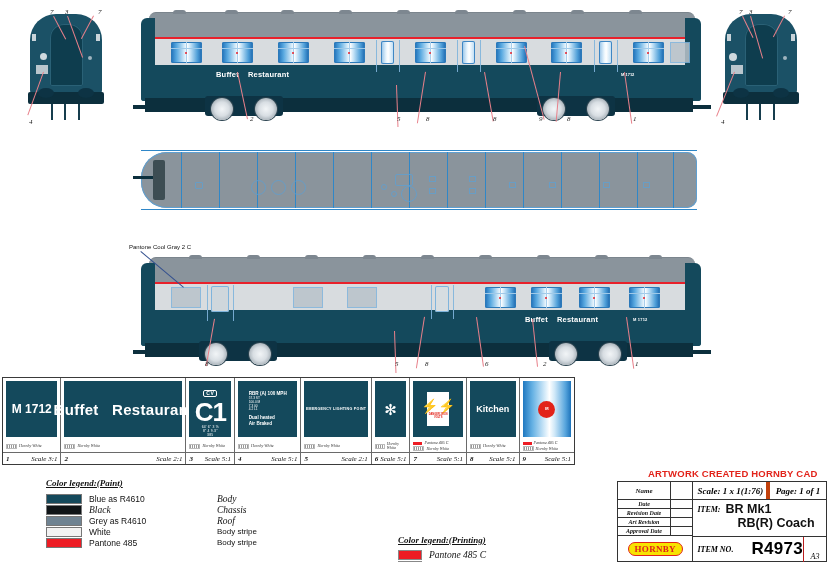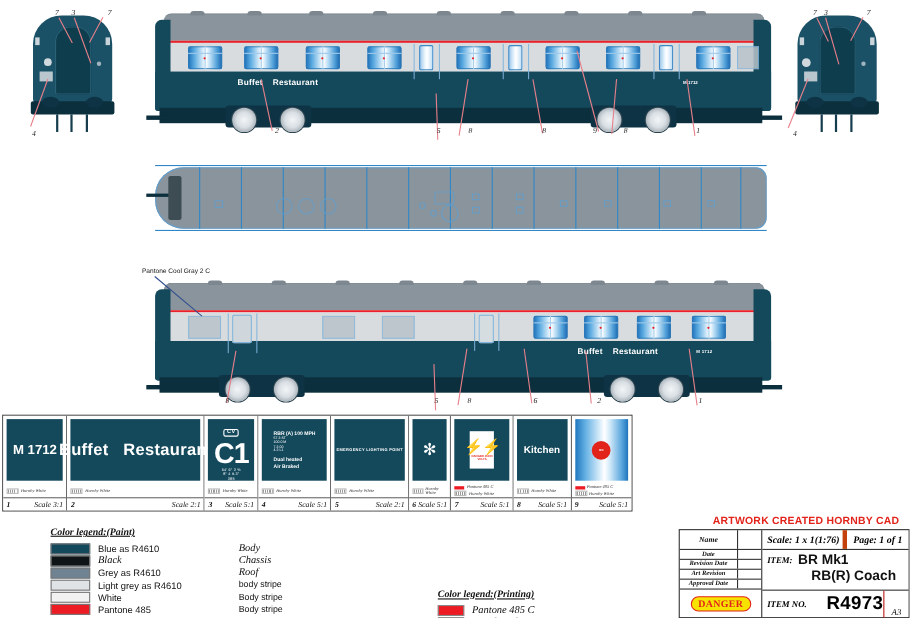--- a/index.html
+++ b/index.html
@@ -577,25 +577,20 @@
           <span class="chip" style="background:#0f1417"></span>
           <span class="legname serif">Black</span>
           <span class="leguse serif">Chassis</span>
         </div>
         <div class="legrow">
           <span class="chip" style="background:#6f8392"></span>
           <span class="legname">Grey as R4610</span>
           <span class="leguse serif">Roof</span>
         </div>
         <div class="legrow">
-          <span class="chip" style="background:#dfe3e6"></span>
-          <span class="legname">Light grey as R4610</span>
-          <span class="leguse">body stripe</span>
-        </div>
-        <div class="legrow">
           <span class="chip" style="background:#f2f2f2"></span>
           <span class="legname">White</span>
           <span class="leguse">Body stripe</span>
         </div>
         <div class="legrow">
           <span class="chip" style="background:#ed1c24"></span>
           <span class="legname">Pantone 485</span>
           <span class="leguse">Body stripe</span>
         </div>
       </div>
@@ -632,21 +627,21 @@
       </div>
       <div class="tbrow" style="height:8px;">
         <div class="tblabel">Art Revision</div>
         <div class="tbval"></div>
       </div>
       <div class="tbrow" style="height:8px;">
         <div class="tblabel">Approval Date</div>
         <div class="tbval"></div>
       </div>
       <div class="hornbybox">
-        <span class="hornby">DANGER</span>
+        <span class="hornby">HORNBY</span>
       </div>
     </div>
     <div class="tbright">
       <div class="tbtop">
         <div class="tbscale">Scale: 1 x 1(1:76)</div>
         <div class="tbpage">Page: 1 of 1</div>
       </div>
       <div class="tbitem">
         <span class="tbitemlbl">ITEM:</span>
         <span class="tbitemval">

